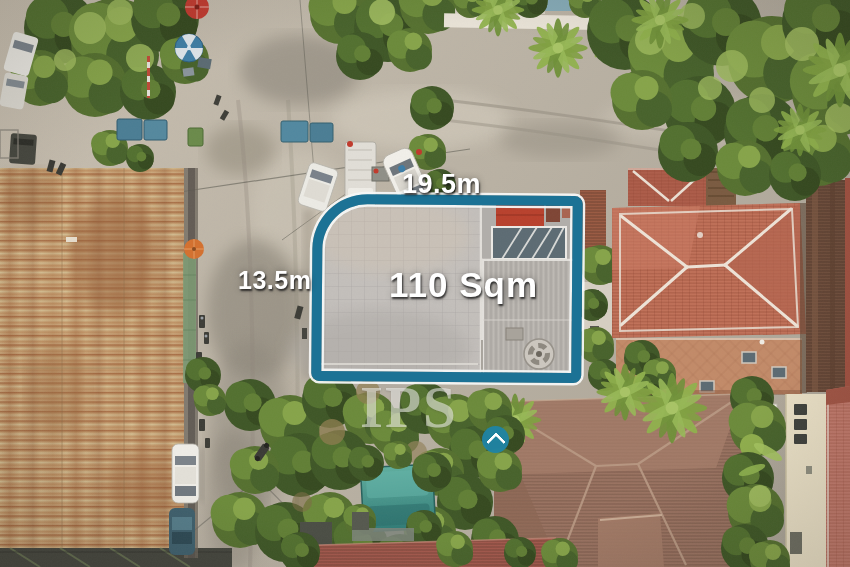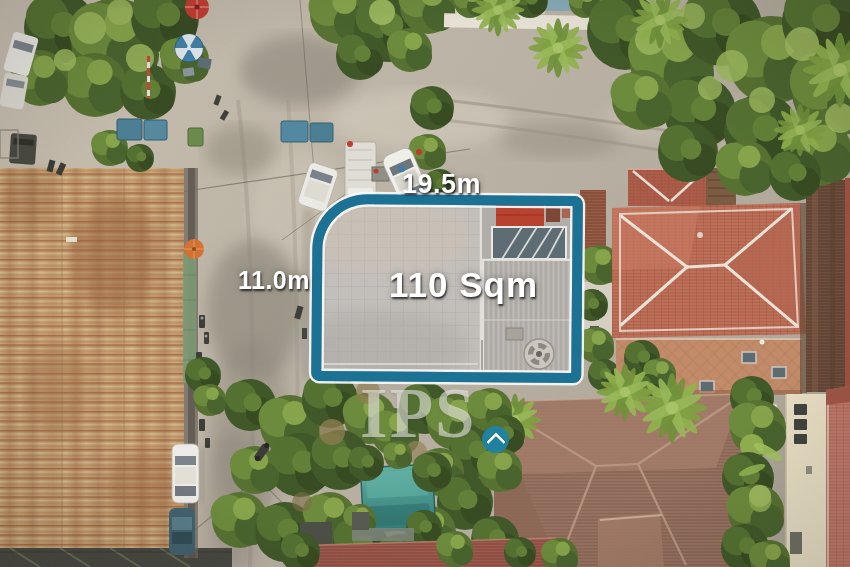--- a/index.html
+++ b/index.html
@@ -24,21 +24,21 @@
     letter-spacing:.5px;white-space:nowrap;
   }
   #label-top{left:402px;top:171px;font-size:27px;text-align:center;}
   #label-left{left:238px;top:268px;font-size:25px;}
   #label-area{left:389px;top:267px;font-size:35px;letter-spacing:1px;}
   
   #watermark{position:absolute;left:0;top:0;z-index:7;}
   #wm-text{
     position:absolute;left:360px;top:378px;line-height:1;
     font-family:"Liberation Serif","DejaVu Serif",serif;font-weight:700;
-    font-size:71px;letter-spacing:2px;color:rgba(244,244,240,.55);
+    font-size:59px;letter-spacing:2px;color:rgba(244,244,240,.55);
     text-shadow:0 1px 2px rgba(60,60,60,.2);
   }
   #wm-circle{
     position:absolute;left:482px;top:426px;width:27px;height:27px;border-radius:50%;
     background:rgba(31,132,164,.95);
   }
   #wm-chevron{
     position:absolute;left:7px;top:9px;width:11px;height:11px;
     border-left:3px solid #fff;border-top:3px solid #fff;border-radius:1px;
     transform:rotate(45deg);
@@ -519,21 +519,21 @@
   <circle cx="419" cy="152" r="3" fill="#c0392b"></circle>
 </g>
 
 <rect width="850" height="567" fill="url(#vig)"></rect>
 <rect width="850" height="567" filter="url(#grain)" opacity=".12"></rect>
 </svg>
 
 <div id="plot-outline"></div>
 
 <div id="label-top" class="dim-label">19.5m</div>
-<div id="label-left" class="dim-label">11.0m</div>
+<div id="label-left" class="dim-label">13.5m</div>
 <div id="label-area" class="dim-label">110 Sqm</div>
 
 <div id="watermark">
   <div id="wm-text">IPS</div>
   <div id="wm-circle">
     <div id="wm-chevron"></div>
   </div>
 </div>
 
 </div>

